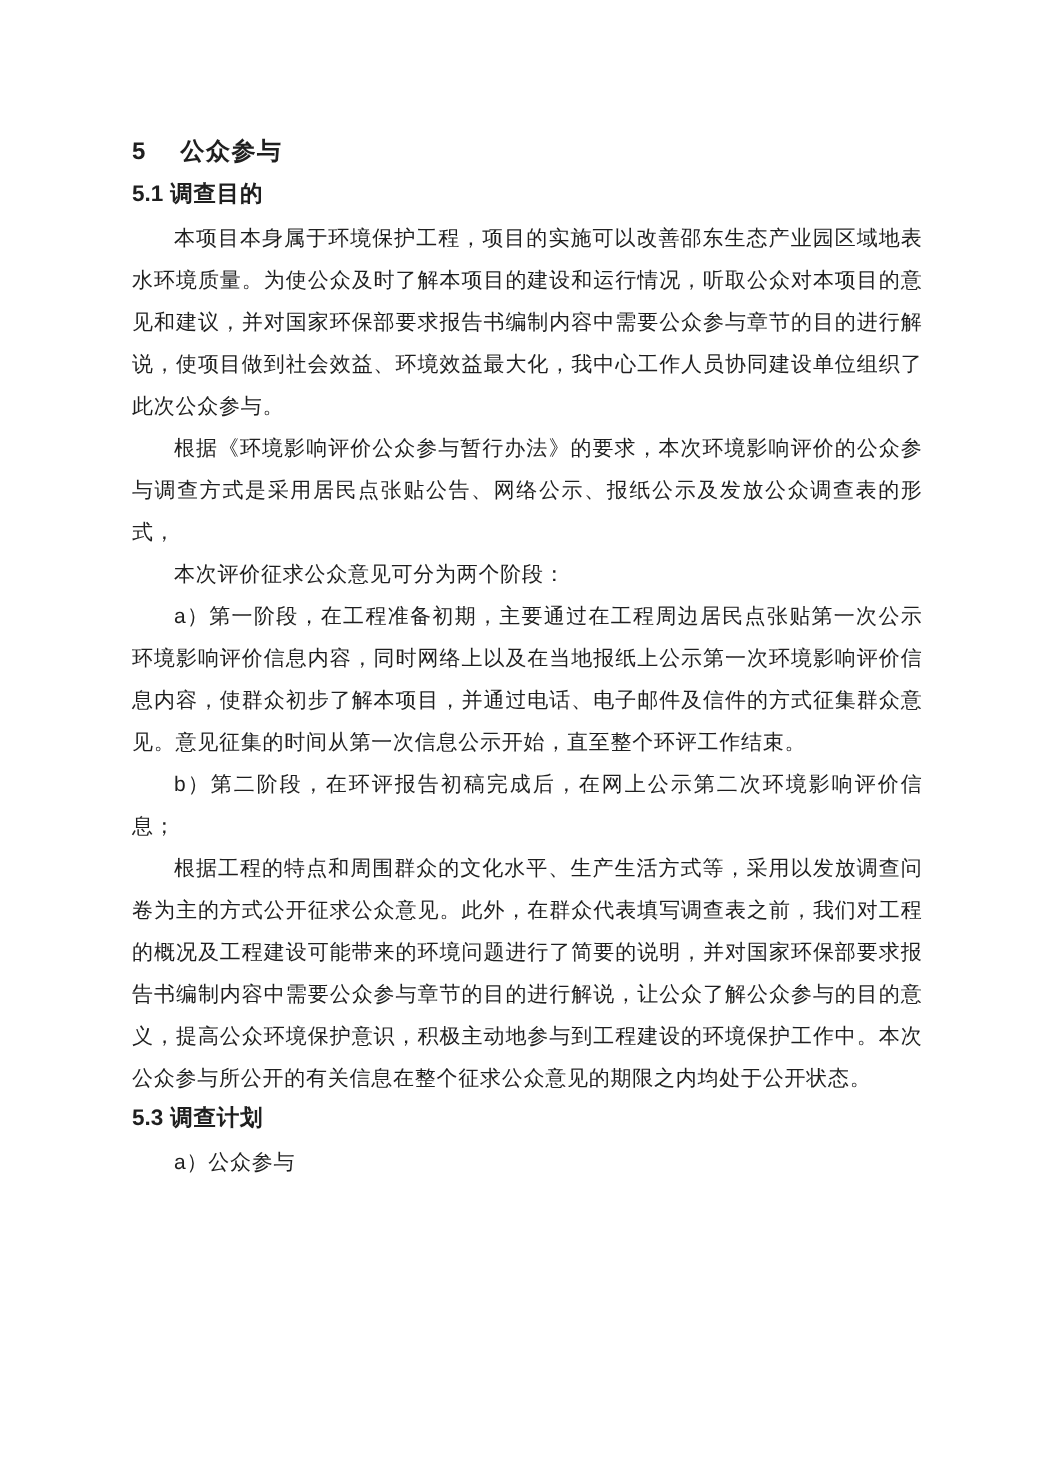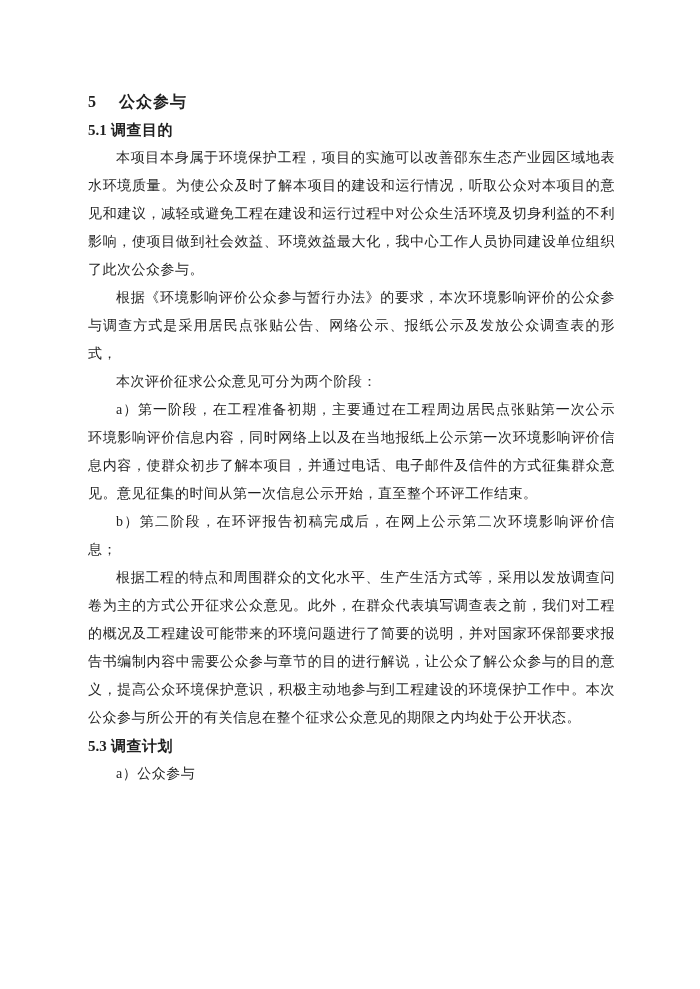--- a/index.html
+++ b/index.html
@@ -5,21 +5,21 @@
   html, body {
     margin: 0;
     padding: 0;
     background: #ffffff;
   }
   .page {
     position: relative;
     width: 700px;
     height: 793px;
     background: #ffffff;
-    font-family: Liberation Serif, serif;
+    font-family: Liberation Sans, sans-serif;
     color: #1f1f1f;
     overflow: hidden;
   }
   .content {
     position: absolute;
     left: 88px;
     top: 88px;
     width: 527px;
   }
   h1.chapter {
@@ -74,21 +74,21 @@
     <h1 class="chapter">
       <span class="num">5</span>
       <span class="ttl">公众参与</span>
     </h1>
 
     <section>
       <h2 class="section">
         <span class="num">5.1</span>
         <span class="ttl">调查目的</span>
       </h2>
-      <p class="body">本项目本身属于环境保护工程，项目的实施可以改善邵东生态产业园区域地表水环境质量。为使公众及时了解本项目的建设和运行情况，听取公众对本项目的意见和建议，减轻或避免工程在建设和运行过程中对公众生活环境及切身利益的不利影响，使项目做到社会效益、环境效益最大化，我中心工作人员协同建设单位组织了此次公众参与。</p>
+      <p class="body">本项目本身属于环境保护工程，项目的实施可以改善邵东生态产业园区域地表水环境质量。为使公众及时了解本项目的建设和运行情况，听取公众对本项目的意见和建议，并对国家环保部要求报告书编制内容中需要公众参与章节的目的进行解说，使项目做到社会效益、环境效益最大化，我中心工作人员协同建设单位组织了此次公众参与。</p>
     </section>
 
     <section>
       <p class="body">根据《环境影响评价公众参与暂行办法》的要求，本次环境影响评价的公众参与调查方式是采用居民点张贴公告、网络公示、报纸公示及发放公众调查表的形式，</p>
       <p class="body">本次评价征求公众意见可分为两个阶段：</p>
       <p class="body">a）第一阶段，在工程准备初期，主要通过在工程周边居民点张贴第一次公示环境影响评价信息内容，同时网络上以及在当地报纸上公示第一次环境影响评价信息内容，使群众初步了解本项目，并通过电话、电子邮件及信件的方式征集群众意见。意见征集的时间从第一次信息公示开始，直至整个环评工作结束。</p>
       <p class="body">b）第二阶段，在环评报告初稿完成后，在网上公示第二次环境影响评价信息；</p>
       <p class="body">根据工程的特点和周围群众的文化水平、生产生活方式等，采用以发放调查问卷为主的方式公开征求公众意见。此外，在群众代表填写调查表之前，我们对工程的概况及工程建设可能带来的环境问题进行了简要的说明，并对国家环保部要求报告书编制内容中需要公众参与章节的目的进行解说，让公众了解公众参与的目的意义，提高公众环境保护意识，积极主动地参与到工程建设的环境保护工作中。本次公众参与所公开的有关信息在整个征求公众意见的期限之内均处于公开状态。</p>
     </section>
 

